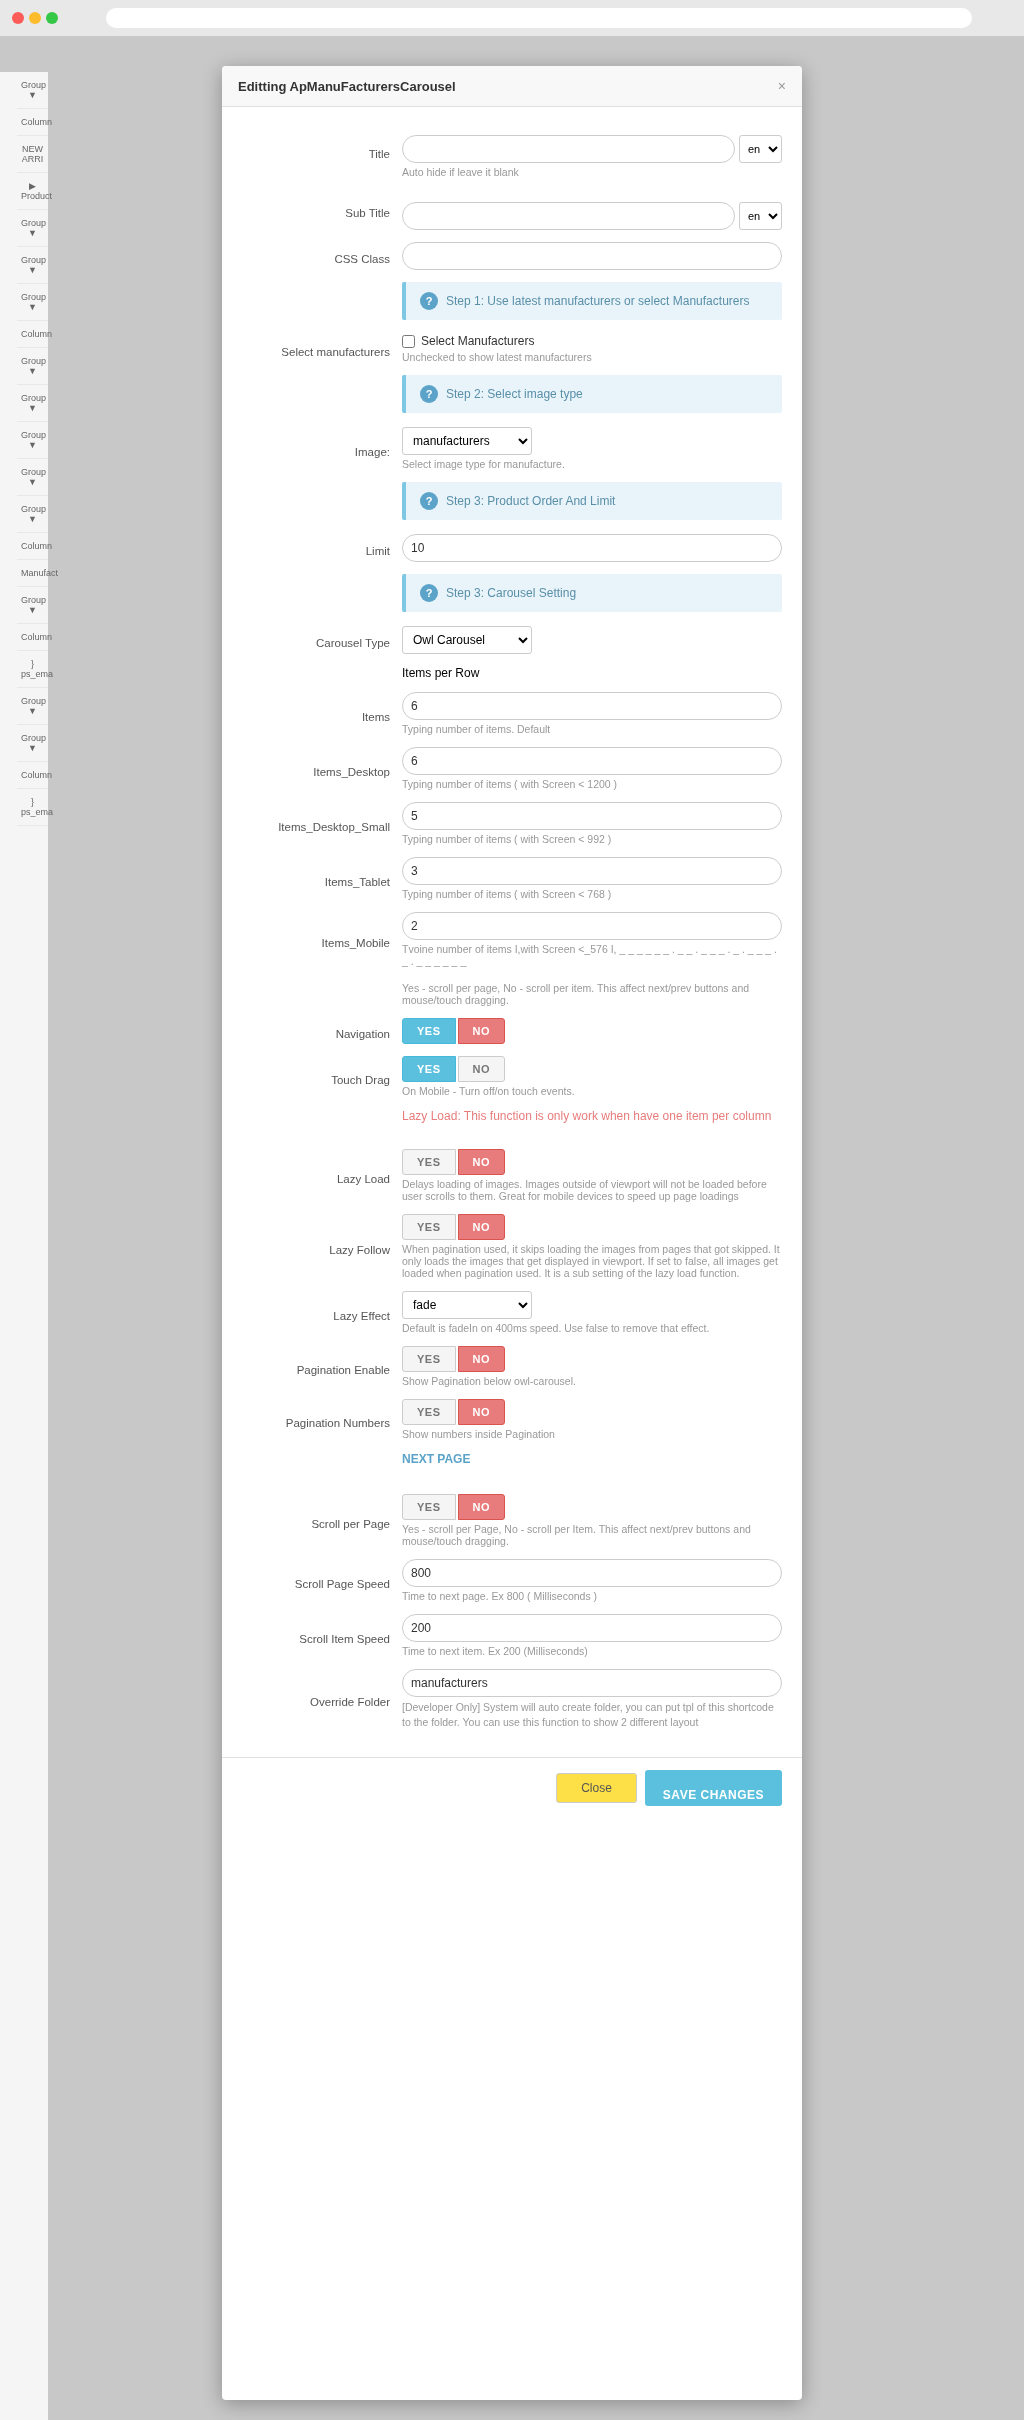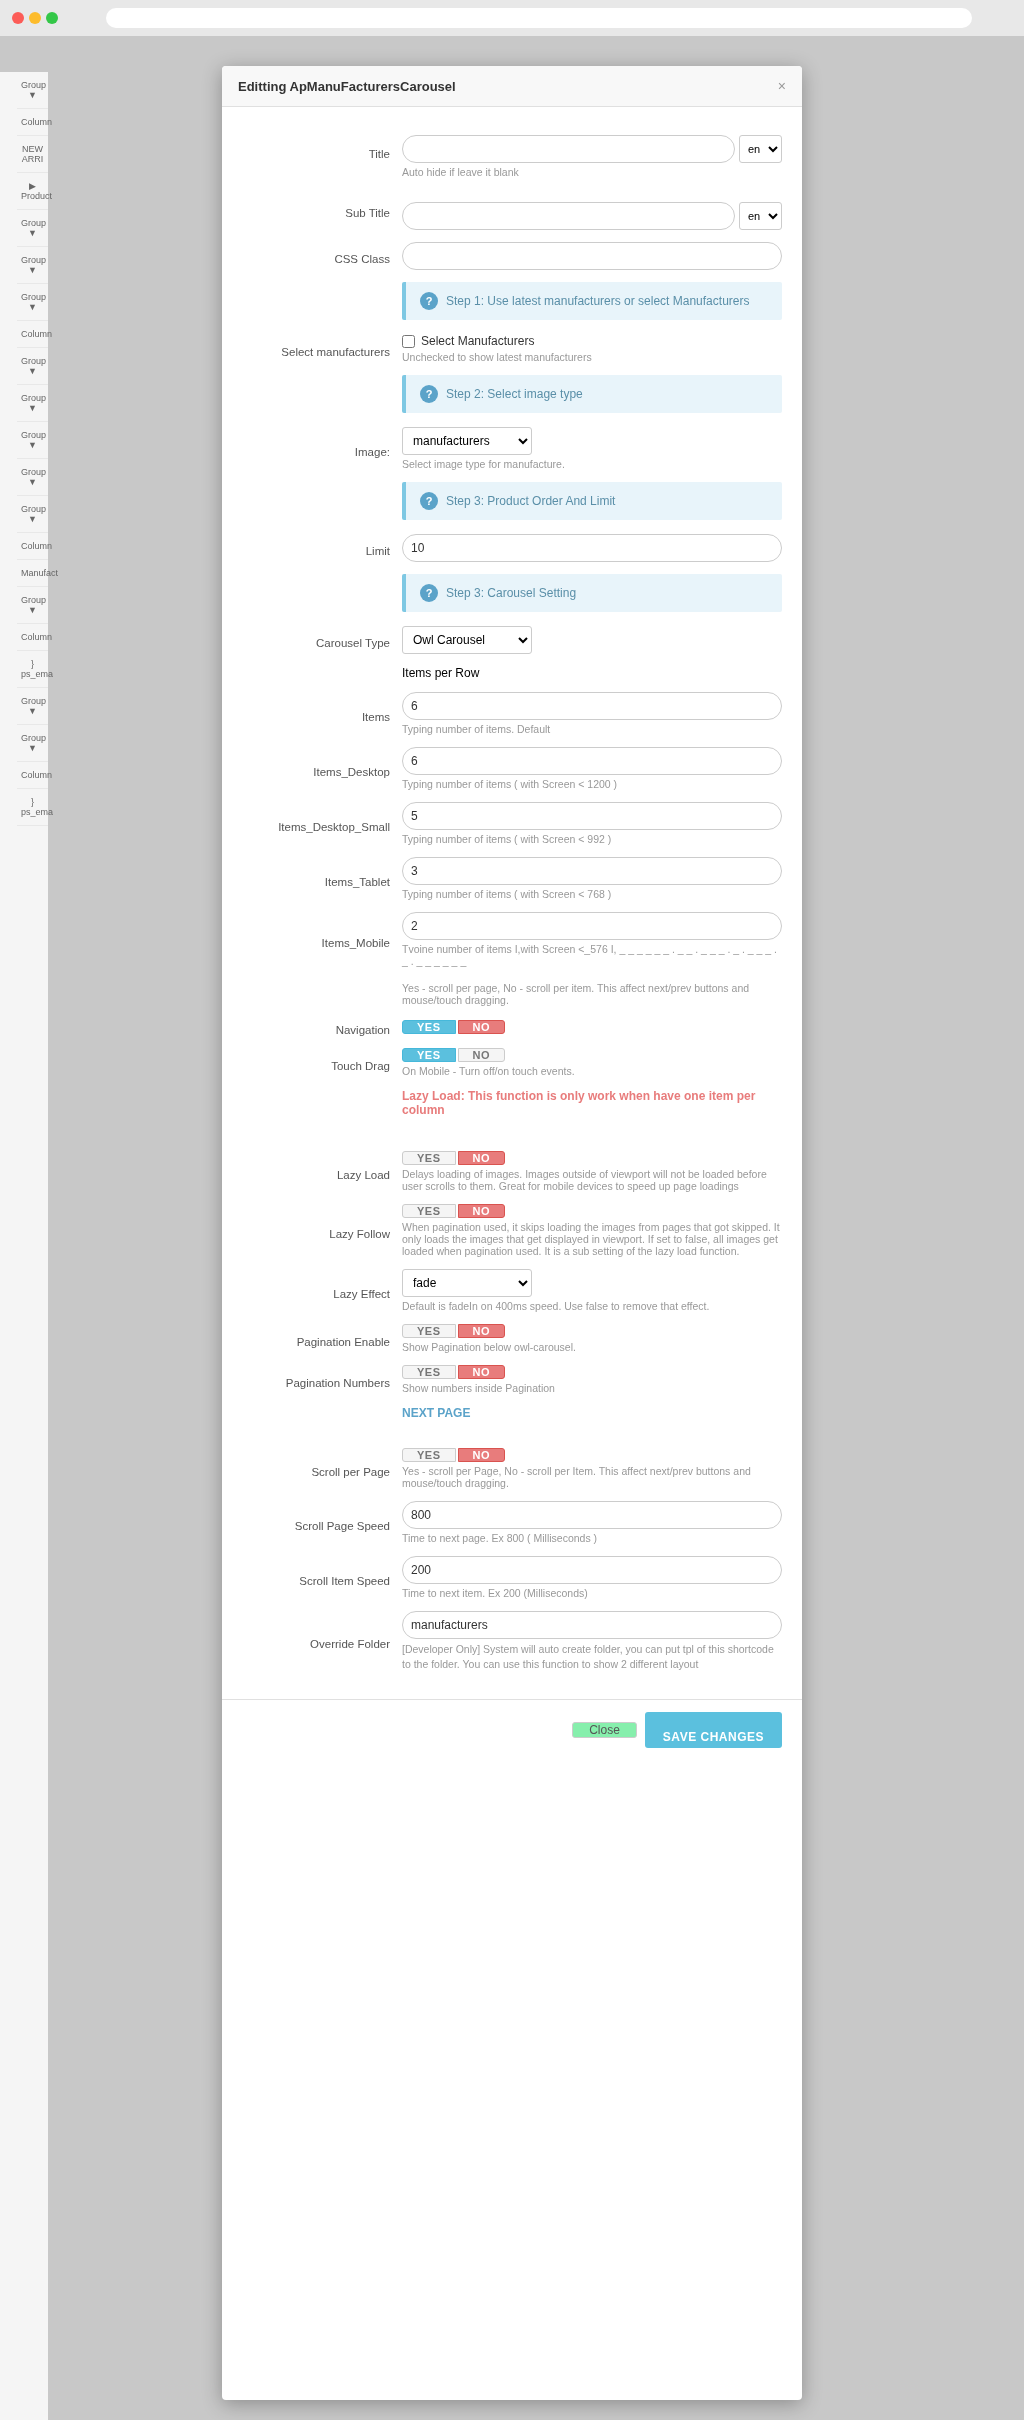--- a/index.html
+++ b/index.html
@@ -184,21 +184,21 @@
       background: white;
       cursor: pointer;
       min-width: 130px;
     }
 
     .toggle-group {
       display: flex;
       gap: 2px;
     }
     .toggle-btn {
-      height: 14px;
+      height: 26px;
       padding: 0 14px;
       border: 1px solid #ccc;
       font-size: 11px;
       font-weight: 600;
       cursor: pointer;
       letter-spacing: 0.5px;
     }
     .toggle-btn:first-child { border-radius: 3px 0 0 3px; }
     .toggle-btn:last-child { border-radius: 0 3px 3px 0; }
     .toggle-yes-active { background: #5bc0de; color: white; border-color: #46b8da; }
@@ -208,45 +208,44 @@
     .items-per-row-link {
       color: #000000;
       font-size: 12px;
       text-decoration: none;
       cursor: pointer;
     }
 
     .lazy-load-notice {
       color: #e87c7c;
       font-size: 12px;
-      margin-bottom: 22px;
-      font-weight: bold;
+      margin-bottom: 14px;
     }
 
     .next-page-label {
       color: #5ba3c9;
       font-size: 12px;
       font-weight: 600;
       margin-bottom: 16px;
     }
 
     .modal-footer {
       border-top: 1px solid #e0e0e0;
       padding: 12px 20px;
       display: flex;
       justify-content: flex-end;
       gap: 8px;
       align-items: center;
     }
     .btn-close {
-      height: 16px;
-      padding: 0 16px;
+      height: 30px;
+      padding: 0 24px;
       border: 1px solid #ccc;
       border-radius: 3px;
-      background: #86efac;
+      background: #fde047;
       color: #555;
       font-size: 12px;
       cursor: pointer;
     }
     .btn-save {
       height: 32px;
       padding: 18px 18px;
       border: none;
       border-radius: 3px;
       background: #5bc0de;

